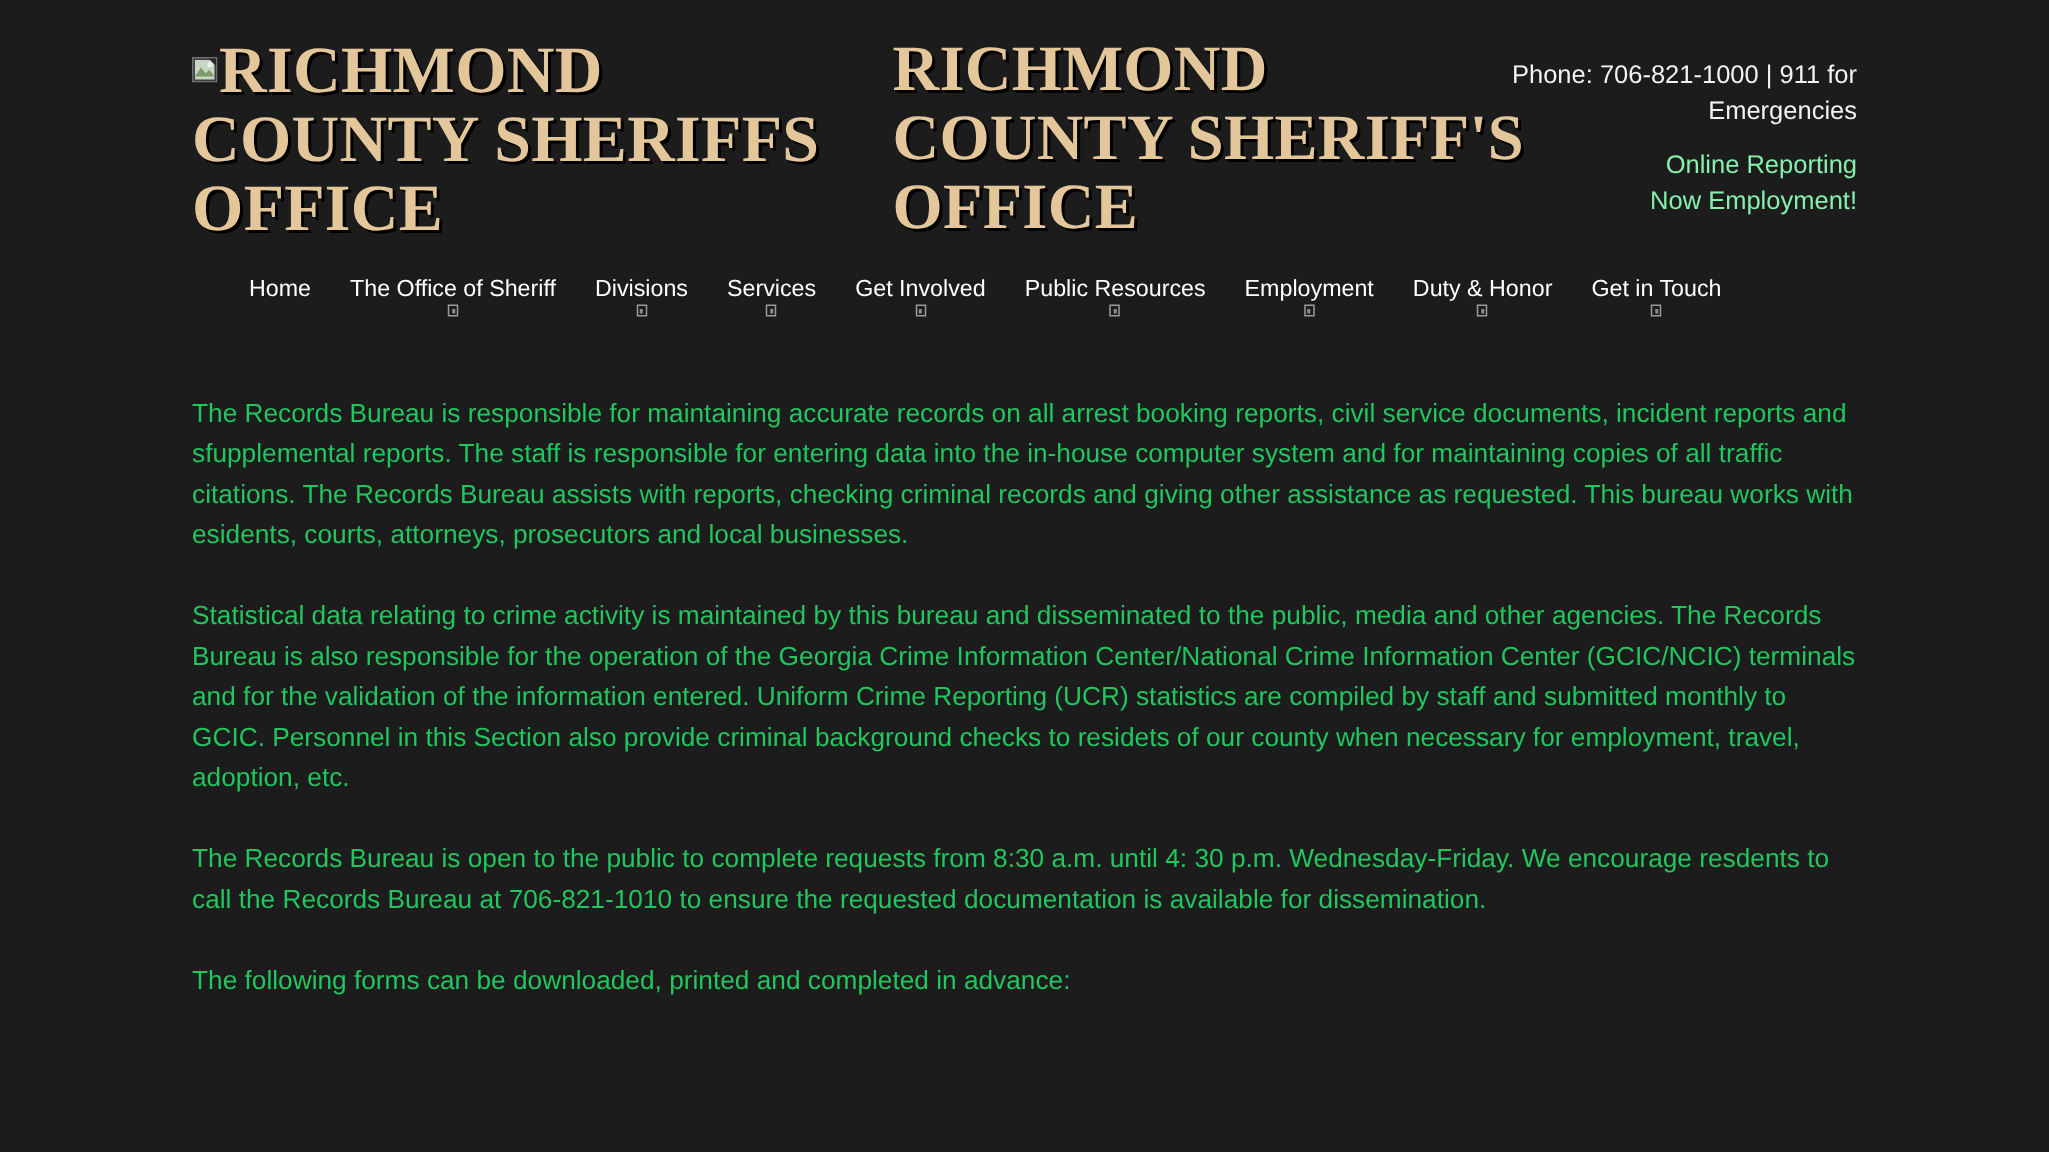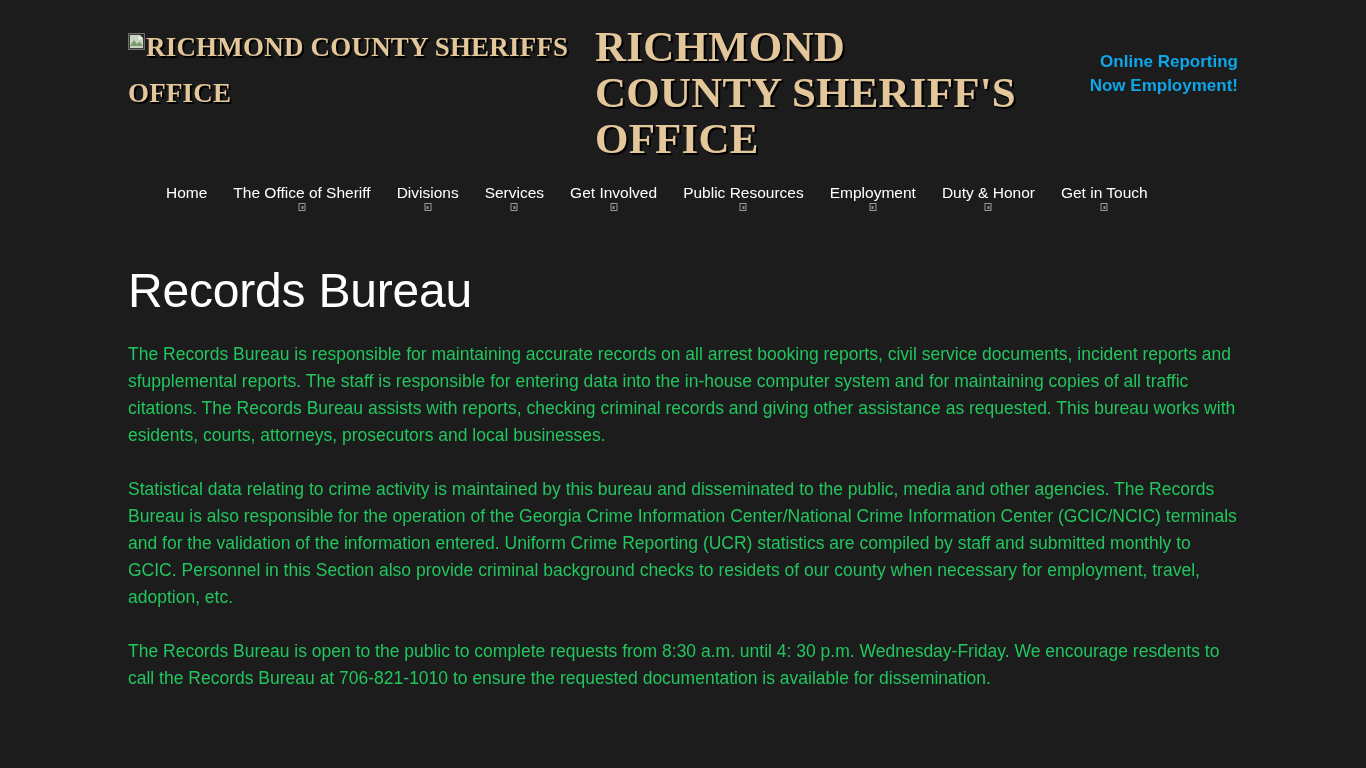--- a/index.html
+++ b/index.html
@@ -33,21 +33,21 @@
     height: 150px;
   }
 
   .brand-alt {
     position: absolute;
     left: 0;
     top: 6px;
     width: 450px;
     font-family: "Liberation Serif", serif;
     font-weight: bold;
-    font-size: 27px;
+    font-size: 44px;
     line-height: 46px;
     color: #e3c79b;
     text-shadow: 2px 2px 0 #000, 1px 1px 0 #120f0a;
     letter-spacing: 0.2px;
   }
   .broken-img-icon {
     display: inline-block;
     vertical-align: -3px;
     width: 17px;
     height: 17px;
@@ -80,22 +80,22 @@
   .contact-phone {
     font-size: 17px;
     line-height: 24px;
     color: #f2f2f2;
     font-weight: normal;
   }
   .contact-online {
     margin-top: 12px;
     font-size: 17px;
     line-height: 24px;
-    color: #0ea5e9;
-    font-weight: bold;
+    color: #86efac;
+    font-weight: normal;
   }
   .contact-online span { display: block; }
 
   
   .nav {
     position: absolute;
     left: 128px;
     top: 181px;
     width: 1110px;
     height: 34px;
@@ -169,31 +169,32 @@
             <rect x="2" y="2" width="13" height="13" fill="#c9d4c2"></rect>
             <path d="M2 13 L6 7 L9 11 L11.5 8.5 L15 13 Z" fill="#7d9a6a"></path>
             <circle cx="12" cy="5" r="1.8" fill="#eef3e8"></circle>
             <path d="M16.5 0.5 L0.5 16.5" stroke="#2a2a2a" stroke-width="0"></path>
             <path d="M11 1 L16 6 L16 1 Z" fill="#2a2a2a"></path>
           </svg></span><span>RICHMOND COUNTY SHERIFFS OFFICE</span></div>
 
     <div class="brand-title">RICHMOND COUNTY SHERIFF'S OFFICE</div>
 
     <div class="contact">
+      <div class="contact-phone">Phone: 706-821-1000 | 911 for Emergencies</div>
       <div class="contact-online">
         <span>Online Reporting</span>
         <span>Now Employment!</span>
       </div>
     </div>
   </div>
 
   <nav class="nav" id="main-nav"><a class="nav-item first"><span class="nav-label">Home</span></a><a class="nav-item"><span class="nav-label">The Office of Sheriff</span><span class="nav-caret"></span></a><a class="nav-item"><span class="nav-label">Divisions</span><span class="nav-caret"></span></a><a class="nav-item"><span class="nav-label">Services</span><span class="nav-caret"></span></a><a class="nav-item"><span class="nav-label">Get Involved</span><span class="nav-caret"></span></a><a class="nav-item"><span class="nav-label">Public Resources</span><span class="nav-caret"></span></a><a class="nav-item"><span class="nav-label">Employment</span><span class="nav-caret"></span></a><a class="nav-item"><span class="nav-label">Duty &amp; Honor</span><span class="nav-caret"></span></a><a class="nav-item"><span class="nav-label">Get in Touch</span><span class="nav-caret"></span></a></nav>
 
   <main class="content">
-    <h1 class="page-title">Records Bureau</h1>
     <div id="paragraphs">
         <p class="para">The Records Bureau is responsible for maintaining accurate records on all arrest booking reports, civil service documents, incident reports and sfupplemental reports. The staff is responsible for entering data into the in-house computer system and for maintaining copies of all traffic citations. The Records Bureau assists with reports, checking criminal records and giving other assistance as requested. This bureau works with esidents, courts, attorneys, prosecutors and local businesses.</p>
         <p class="para">Statistical data relating to crime activity is maintained by this bureau and disseminated to the public, media and other agencies. The Records Bureau is also responsible for the operation of the Georgia Crime Information Center/National Crime Information Center (GCIC/NCIC) terminals and for the validation of the information entered. Uniform Crime Reporting (UCR) statistics are compiled by staff and submitted monthly to GCIC. Personnel in this Section also provide criminal background checks to residets of our county when necessary for employment, travel, adoption, etc.</p>
         <p class="para">The Records Bureau is open to the public to complete requests from 8:30 a.m. until 4: 30 p.m. Wednesday-Friday. We encourage resdents to call the Records Bureau at 706-821-1010 to ensure the requested documentation is available for dissemination.</p>
+        <p class="para">The following forms can be downloaded, printed and completed in advance:</p>
       </div>
   </main>
 
 </div>
 
 </body></html>

